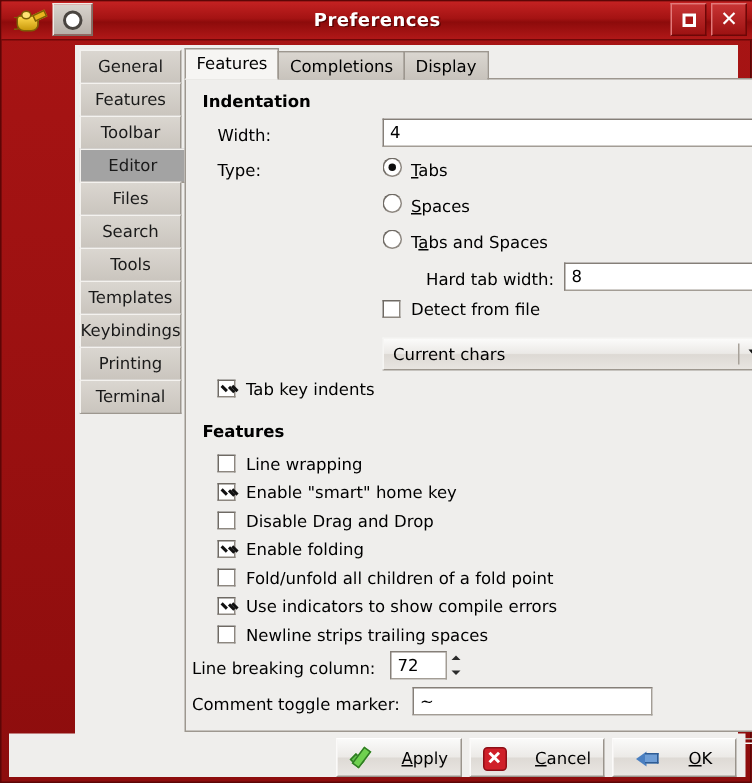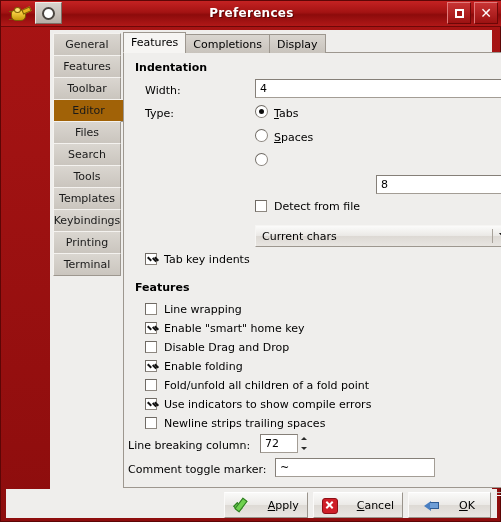--- a/index.html
+++ b/index.html
@@ -59,21 +59,21 @@
   }
   .cat{
     box-sizing:border-box;width:68px;height:23px;margin-bottom:-1px;
     background:linear-gradient(to bottom,#dad6d0,#cac5be);
     border:1px solid #9d978f;
     border-top-color:#f4f2ef;border-left-color:#f4f2ef;
     display:flex;align-items:center;justify-content:center;
     font-size:11px;color:#1a1a1a;
   }
   .cat.sel{
-    background:#a16207;border-right-color:#efeeec;
+    background:#a3a3a3;border-right-color:#efeeec;
     border-bottom-color:#9d978f;
     width:71px;
   }
   
   .content{
     position:absolute;left:73px;top:3px;width:413px;height:455px;
   }
   .nbtabs{position:absolute;left:0;top:0;height:20px;display:flex;align-items:flex-end;z-index:3;}
   .nbtab{
     box-sizing:border-box;height:19px;padding:0 7px;
@@ -293,21 +293,23 @@
 
           <div class="lbl" style="left:21px;top:54px;">Type:</div>
 
           <div class="radio on" style="left:131px;top:52px;"></div>
           <div class="lbl" style="left:150px;top:54px;"><u>T</u>abs</div>
 
           <div class="radio" style="left:131px;top:76px;"></div>
           <div class="lbl" style="left:150px;top:78px;"><u>S</u>paces</div>
 
           <div class="radio" style="left:131px;top:100px;"></div>
-
+          <div class="lbl" style="left:150px;top:102px;">T<u>a</u>bs and Spaces</div>
+
+          <div class="lbl" style="left:160px;top:127px;">Hard tab width:</div>
           <div class="entry" style="left:252px;top:122px;width:142px;">8</div>
           <div class="spinarrows" style="left:396px;top:122px;">
               <i class="up"></i>
               <i class="dn"></i>
             </div>
 
           <div class="chk" style="left:131px;top:147px;"></div>
           <div class="lbl" style="left:150px;top:147px;">Detect from file</div>
 
           <div class="combo" style="left:131px;top:172px;width:263px;">

